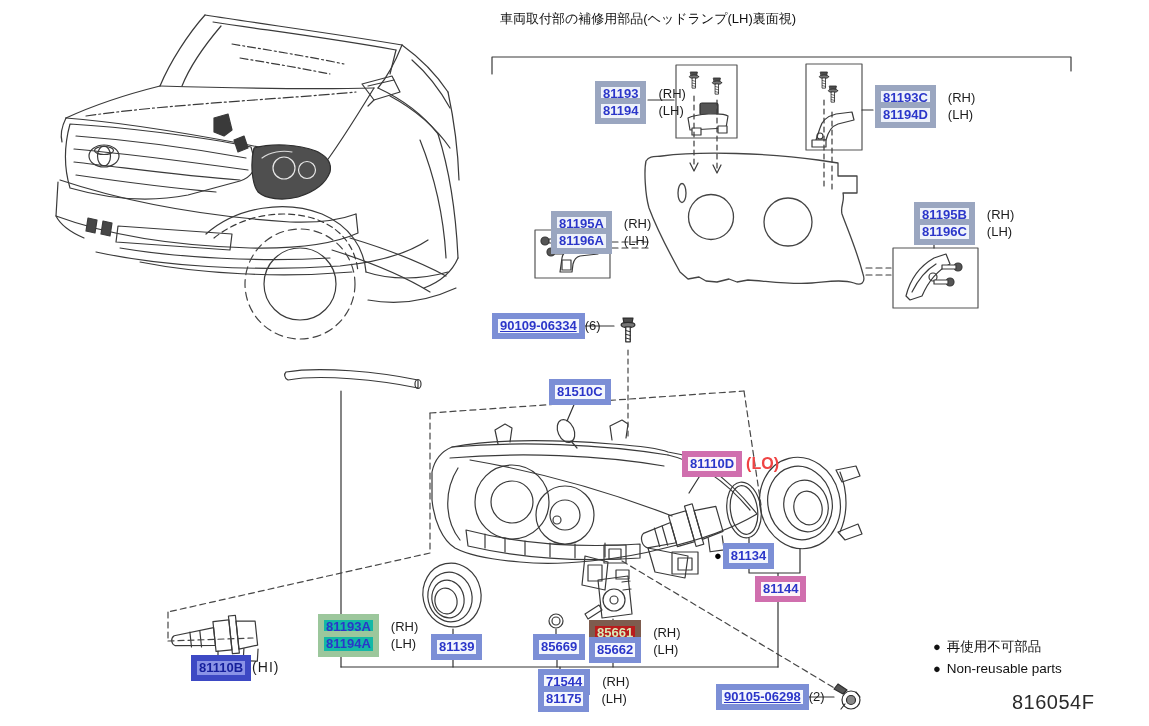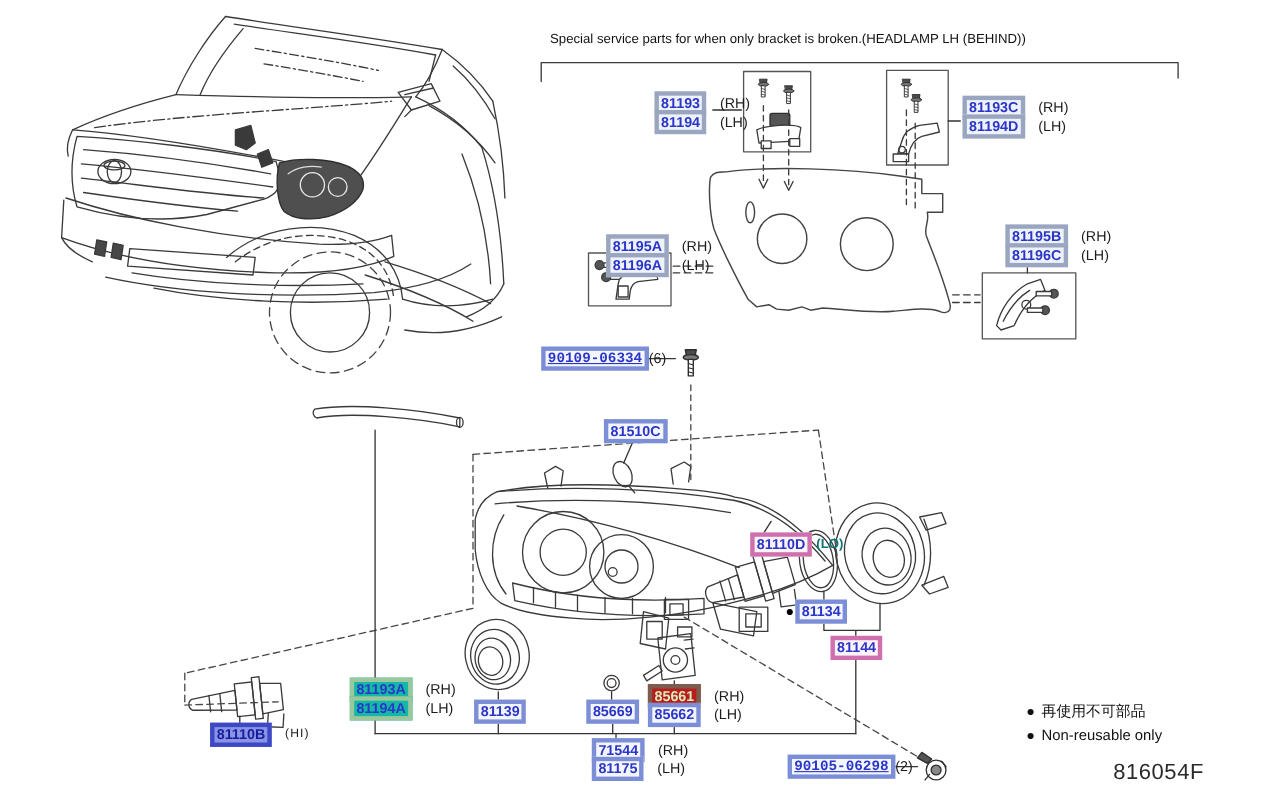--- a/index.html
+++ b/index.html
@@ -4,32 +4,32 @@
 <style>
   html,body{margin:0;padding:0;background:#fff;}
   #stage{position:relative;width:1149px;height:726px;background:#ffffff;overflow:hidden;
          font-family:"Liberation Sans",sans-serif;}
   #art{position:absolute;left:0;top:0;width:1149px;height:726px;}
   .txt{position:absolute;white-space:nowrap;}
   .title-jp{font-size:13px;color:#111;font-weight:normal;}
   .title-en{font-size:12px;color:#111;}
   .plabel{position:absolute;font-weight:bold;font-size:13px;color:#2b36c9;line-height:17px;white-space:nowrap;}
   .row{height:17px;display:flex;align-items:center;}
-  .pn{display:inline-block;border:4px solid #4c1d95;background:#f1f4fb;padding:0 2px;line-height:14px;}
+  .pn{display:inline-block;border:6px solid #4c1d95;background:#f1f4fb;padding:0 2px;line-height:14px;}
   .bd-gray{border-color:#9aa6c0;background:#eef2fa;}
   .bd-blue{border-color:#7c8fd6;background:#f3f6fd;}
   .bd-pink{border-color:#d06fae;background:#fdf4f9;}
   .bd-green{border-color:#9cc79c;background:#14b8a6;}
   .fill-green{background:#b91c1c;border-color:#7d5c4e;color:#d8ecba;}
   .fill-blue{background:#8a93e6;border-color:#3d49c4;color:#151f9c;}
-  .u{text-decoration:underline;font-family:Liberation Mono, monospace;}
+  .u{text-decoration:underline;}
   .sfx{color:#1d1d1d;font-weight:normal;padding-left:12px;}
   .qty{color:#1d1d1d;font-weight:normal;}
-  .lo{color:#0f766e;font-weight:bold;font-size:12px;padding-left:4px;}
-  .hi{color:#1d1d1d;font-weight:normal;font-size:11px;padding-left:12px;letter-spacing:1px;text-align:right;}
+  .lo{color:#ef4444;font-weight:bold;font-size:16px;padding-left:4px;}
+  .hi{color:#1d1d1d;font-weight:normal;font-size:14px;padding-left:1px;letter-spacing:1px;text-align:right;}
   .dot{color:#000;font-size:13px;padding-right:1px;}
   .legend{position:absolute;font-size:13.5px;color:#111;line-height:22px;}
   .legend .b{font-size:13px;padding-right:6px;}
   .code{position:absolute;font-size:20px;color:#2a2a2a;letter-spacing:0.5px;}
 </style>
 </head>
 <body>
 
 <div id="stage">
 
@@ -314,21 +314,21 @@
     <path d="M557,657 L557,667"></path>
     <path d="M613,619 L613,624"></path>
     <path d="M613,660 L613,667"></path>
     <path d="M341,667 L778,667"></path>
     <path d="M560,667 L560,672"></path>
     <path d="M218,651 L218,658"></path>
     <path d="M794,697 L834,697"></path>
   </g>
 </svg>
 
-<div class="txt title-en" style="left:500px;top:28px;">Special service parts for when only bracket is broken.(HEADLAMP LH (BEHIND))</div>
+<div class="txt title-jp" style="left:500px;top:10px;">車両取付部の補修用部品(ヘッドランプ(LH)裏面視)</div>
 
 <div class="plabel" style="left:595px;top:85px;">
   <div class="row">
         <span class="pn bd-gray">81193</span>
         <span class="sfx">(RH)</span>
       </div>
   <div class="row">
         <span class="pn bd-gray">81194</span>
         <span class="sfx">(LH)</span>
       </div>
@@ -373,21 +373,21 @@
         <span class="qty">(6)</span>
       </div>
 </div>
 
 <div class="plabel" style="left:549px;top:383px;">
   <div class="row">
         <span class="pn bd-blue">81510C</span>
       </div>
 </div>
 
-<div class="plabel" style="left:682px;top:455px;margin-top:31px;">
+<div class="plabel" style="left:682px;top:455px;">
   <div class="row">
         <span class="pn bd-pink">81110D</span>
         <span class="lo">(LO)</span>
       </div>
 </div>
 
 <div class="plabel" style="left:714px;top:547px;">
   <div class="row">
         <span class="dot">●</span>
         <span class="pn bd-blue">81134</span>
@@ -454,18 +454,18 @@
 
 <div class="plabel" style="left:716px;top:688px;">
   <div class="row">
         <span class="pn bd-blue u">90105-06298</span>
         <span class="qty">(2)</span>
       </div>
 </div>
 
 <div class="legend" style="left:933px;top:636px;">
   <div><span class="b">●</span><span>再使用不可部品</span></div>
-  <div><span class="b">●</span><span>Non-reusable only</span></div>
+  <div><span class="b">●</span><span>Non-reusable parts</span></div>
 </div>
 
 <div class="code" style="left:1012px;top:691px;">816054F</div>
 
 </div>
 
 </body></html>

